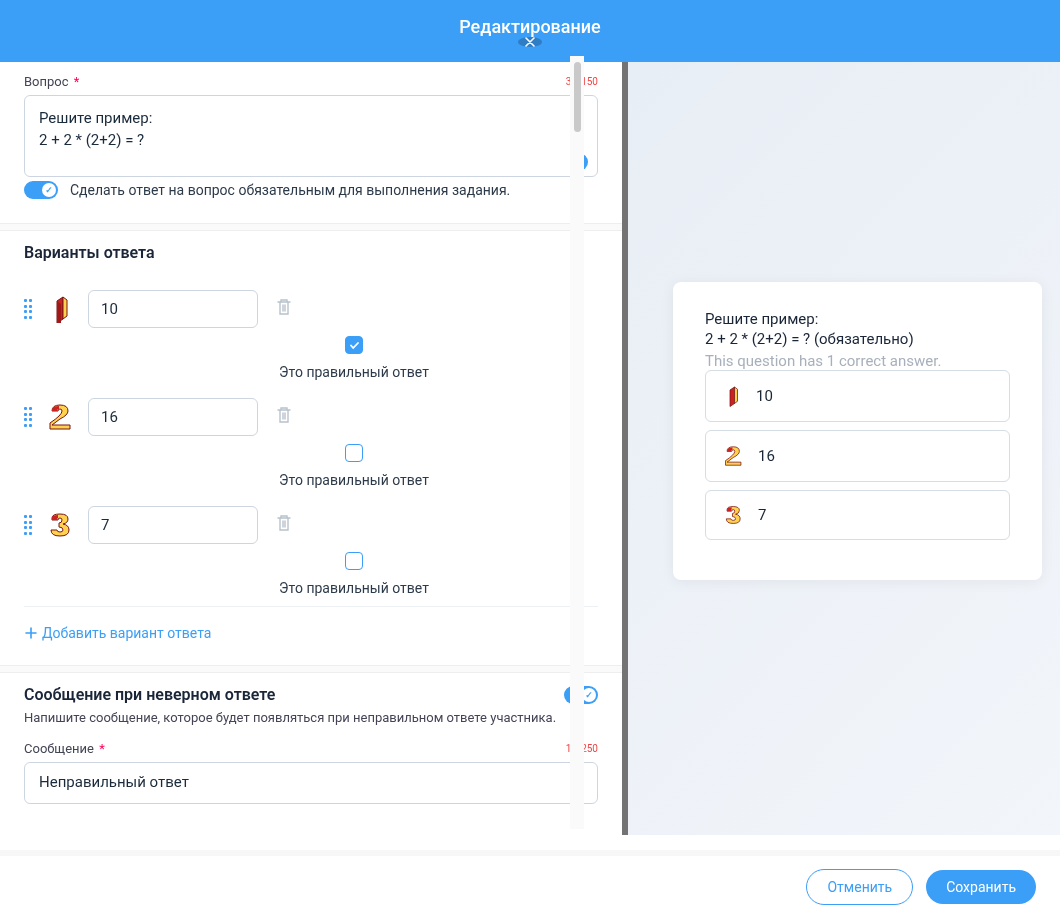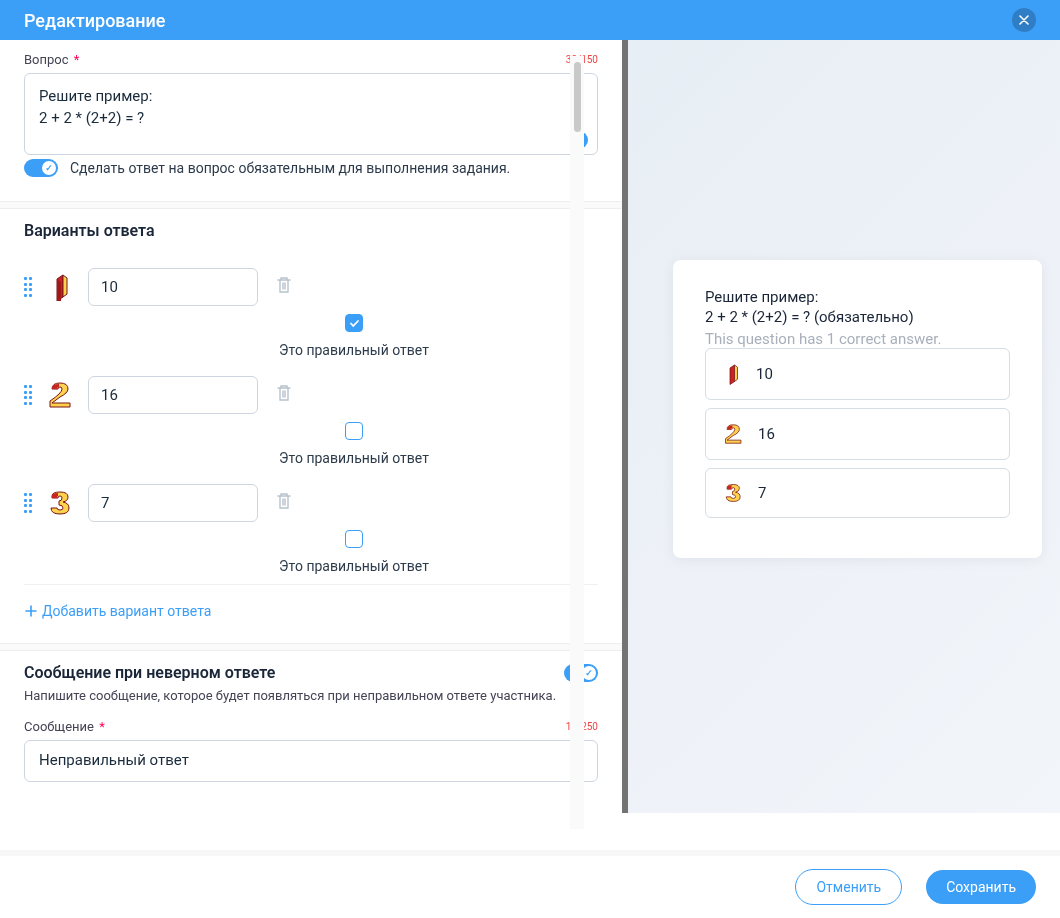--- a/index.html
+++ b/index.html
@@ -10,24 +10,25 @@
   height: 918px;
   overflow: hidden;
   position: relative;
 }
 .header {
   background: #3b9ef7;
   color: #fff;
   padding: 16px 24px;
   font-size: 18px;
   font-weight: 500;
-  height: 40px;
+  height: 62px;
   display: flex;
   align-items: center;
   justify-content: space-between;
+  flex-direction: column;
 }
 .close-btn {
   width: 24px;
   height: 24px;
   border-radius: 50%;
   background: rgba(0,0,0,0.2);
   display: flex;
   align-items: center;
   justify-content: center;
   cursor: pointer;
@@ -254,21 +255,21 @@
   position: absolute;
   bottom: 0;
   left: 0;
   right: 0;
   height: 68px;
   border-top: 6px solid #f7f7f7;
   background: #fff;
   display: flex;
   justify-content: flex-end;
   align-items: center;
-  gap: 24px;
+  gap: 13px;
   padding: 0 24px;
 }
 .btn {
   padding: 9px 20px;
   border-radius: 20px;
   font-size: 14px;
   cursor: pointer;
   border: none;
   font-family: inherit;
 }

